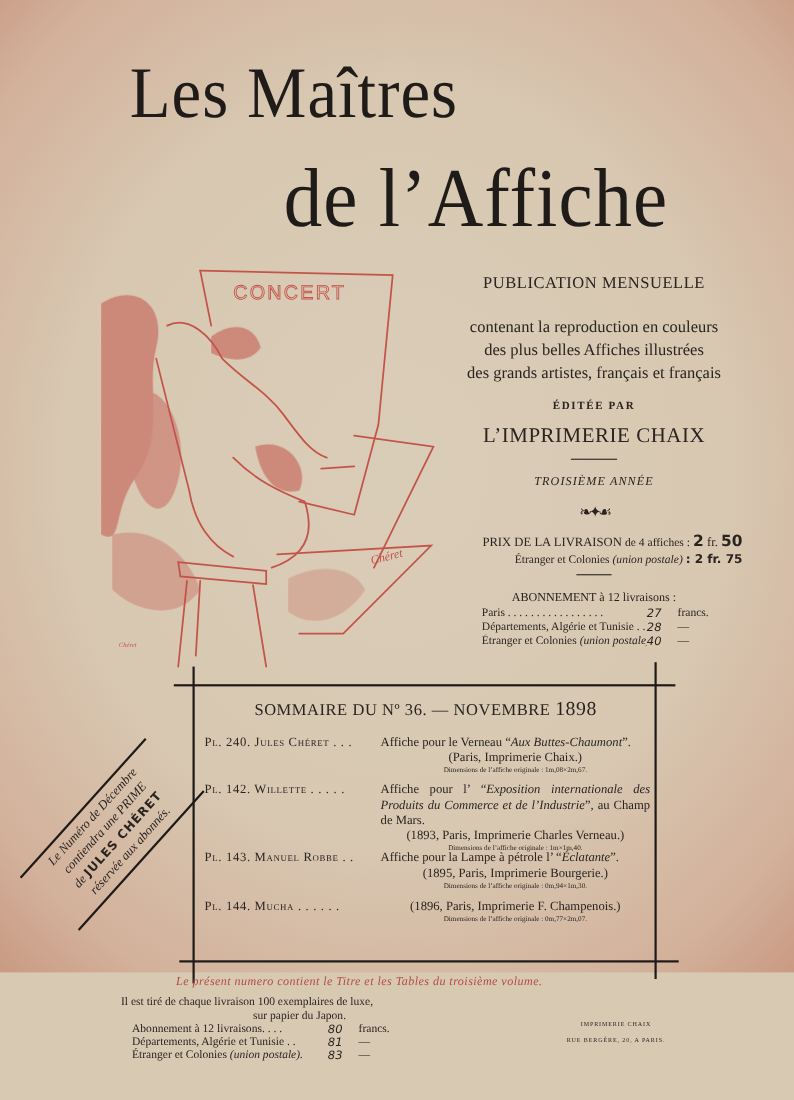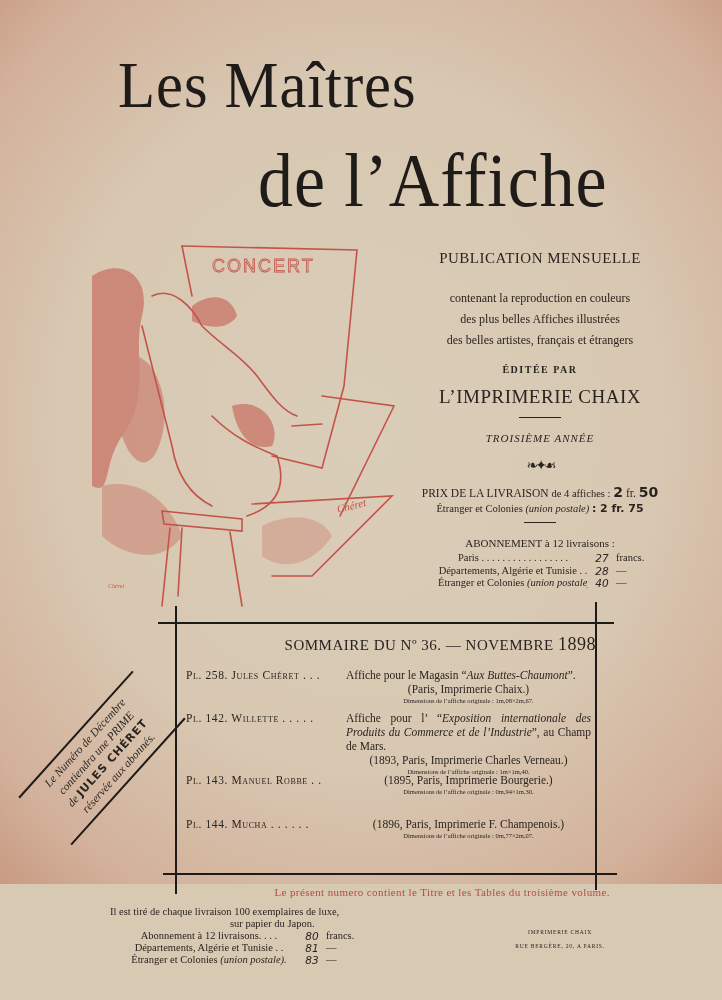--- a/index.html
+++ b/index.html
@@ -21,50 +21,50 @@
     font-weight: normal; line-height: 1;
   }
   .title2 {
     left: 258px; top: 142px; font-size: 76px; letter-spacing: 1px;
     transform: scaleX(0.92); transform-origin: left top; color: #1f1b18;
     line-height: 1;
   }
   .illus { left: 82px; top: 236px; width: 318px; height: 380px; }
   .right-col { left: 405px; width: 270px; text-align: center; }
   .pub { top: 250px; font-size: 15px; letter-spacing: 0.5px; }
-  .desc { top: 288px; font-size: 12px; line-height: 21px; }
+  .desc { top: 288px; font-size: 15px; line-height: 21px; }
   .editee { top: 364px; font-size: 10px; letter-spacing: 1.5px; font-weight: bold; }
   .chaix { top: 386px; font-size: 19px; letter-spacing: 0.5px; }
   .rule { height: 1px; background: #2a2420; }
   .annee { top: 432px; font-size: 11px; font-style: italic; letter-spacing: 1px; }
   .orn { top: 457px; font-size: 14px; letter-spacing: -3px; }
-  .prix { left: 405px; width: 270px; top: 485px; text-align: center; font-size: 11.5px; line-height: 15px; }
+  .prix { left: 405px; width: 270px; top: 485px; text-align: right; font-size: 11.5px; line-height: 15px; }
   .prix .big { font-family: "DejaVu Sans", sans-serif; font-size: 14px; font-weight: bold; }
   .prix .mid { font-family: "DejaVu Sans", sans-serif; font-size: 11px; font-weight: bold; }
   .abon-h { left: 405px; width: 270px; top: 537px; text-align: center; font-size: 11px; }
   .abon { left: 438px; top: 552px; font-size: 10.5px; line-height: 12.5px; width: 220px; }
-  .abon .row, .luxe .row { display: flex; text-align: center; }
+  .abon .row, .luxe .row { display: flex; }
   .abon .lbl { width: 150px; white-space: nowrap; overflow: hidden; }
   .abon .num, .luxe .num { font-family: "DejaVu Sans", sans-serif; font-size: 10.5px; width: 28px; font-style: italic; }
   .frame-line { background: #1e1a17; position: absolute; }
   .sommaire {
-    left: 178px; width: 418px; top: 634px; text-align: right; font-size: 15px;
+    left: 178px; width: 418px; top: 634px; text-align: center; font-size: 15px;
     font-variant: small-caps; letter-spacing: 0.5px;
   }
   .sommaire .yr { font-size: 18px; }
   .entry { left: 186px; width: 405px; font-size: 11.5px; line-height: 14px; }
   .entry .pl { position: absolute; left: 0; top: 0; width: 158px; white-space: nowrap; font-variant: small-caps; letter-spacing: 0.6px; }
   .entry .desc2 { position: absolute; left: 160px; width: 245px; text-align: justify; }
   .entry .sub { text-align: center; }
   .entry .dims { text-align: center; font-size: 6.5px; line-height: 10px; }
   .diag { left: -8px; top: 722px; width: 220px; transform: rotate(-48deg); transform-origin: center; text-align: center; }
   .diag .line { height: 2px; background: #1e1a17; margin: 0 auto; width: 170px; }
   .diag .txt { font-style: italic; font-size: 11.5px; line-height: 15px; padding: 4px 0; }
   .diag .cheret { font-style: normal; font-family: "DejaVu Sans", sans-serif; font-weight: bold; font-size: 11px; letter-spacing: 1px; }
-  .note { left: 160px; width: 450px; top: 886px; text-align: right; font-size: 11px; color: #b54a45; letter-spacing: 0.4px; }
+  .note { left: 160px; width: 450px; top: 886px; text-align: left; font-style: italic; font-size: 11px; color: #b54a45; letter-spacing: 0.4px; }
   .luxe { left: 110px; top: 906px; font-size: 10.5px; line-height: 12px; }
   .luxe .lbl { width: 178px; white-space: nowrap; }
   .imp { left: 490px; width: 140px; top: 925px; text-align: center; font-size: 5.5px; letter-spacing: 0.8px; line-height: 14px; }
 </style>
 </head>
 <body>
 
 <div class="page">
 
   <div class="abs title1">Les Maîtres</div>
@@ -103,21 +103,21 @@
       <text x="130" y="36" font-family="Liberation Sans, sans-serif" font-size="18" fill="none" stroke="#c4544a" stroke-width="0.8" letter-spacing="2">CONCERT</text>
       <text x="256" y="277" font-family="Liberation Serif, serif" font-style="italic" font-size="11" fill="#c4544a" transform="rotate(-14 256 277)">Chéret</text>
       <text x="26" y="352" font-family="Liberation Serif, serif" font-style="italic" font-size="6" fill="#c4544a">Chéret</text>
     </svg>
   </div>
 
   <div class="abs right-col pub">PUBLICATION MENSUELLE</div>
   <div class="abs right-col desc">
     <div>contenant la reproduction en couleurs</div>
     <div>des plus belles Affiches illustrées</div>
-    <div>des belles artistes, français et étrangers</div>
+    <div>des grands artistes, français et français</div>
   </div>
   <div class="abs right-col editee">ÉDITÉE PAR</div>
   <div class="abs right-col chaix">L’IMPRIMERIE CHAIX</div>
   <div class="abs rule" style="left:519px; top:417px; width:42px;"></div>
   <div class="abs right-col annee">TROISIÈME ANNÉE</div>
   <div class="abs right-col orn">❧✦☙</div>
 
   <div class="abs prix">
     <div>
       <span>PRIX DE LA LIVRAISON</span>
@@ -157,40 +157,41 @@
   <div class="frame-line" style="left:175px; top:606px; width:2px; height:288px;"></div>
   <div class="frame-line" style="left:595px; top:602px; width:2px; height:288px;"></div>
   <div class="frame-line" style="left:163px; top:873px; width:454px; height:2px;"></div>
 
   <div class="abs sommaire">
     <span>SOMMAIRE DU Nº 36. — NOVEMBRE</span>
     <span class="yr">1898</span>
   </div>
 
   <div class="abs entry" style="top:668px;">
-    <div class="pl">Pl. 258. Jules Chéret . . .</div>
-    <div class="desc2">
-      <div><span>Affiche pour le Magasin “</span><i>Aux Buttes-Chaumont</i><span>”.</span></div>
+    <div class="pl">Pl. 240. Jules Chéret . . .</div>
+    <div class="desc2">
+      <div><span>Affiche pour le Verneau “</span><i>Aux Buttes-Chaumont</i><span>”.</span></div>
       <div class="sub">(Paris, Imprimerie Chaix.)</div>
       <div class="dims">Dimensions de l’affiche originale : 1m,08×2m,67.</div>
     </div>
   </div>
 
   <div class="abs entry" style="top:711px;">
     <div class="pl">Pl. 142. Willette . . . . .</div>
     <div class="desc2">
       <div><span>Affiche pour l’ “</span><i>Exposition internationale des Produits du Commerce et de l’Industrie</i><span>”, au Champ de Mars.</span></div>
       <div class="sub">(1893, Paris, Imprimerie Charles Verneau.)</div>
       <div class="dims">Dimensions de l’affiche originale : 1m×1m,40.</div>
     </div>
   </div>
 
   <div class="abs entry" style="top:773px;">
     <div class="pl">Pl. 143. Manuel Robbe . .</div>
     <div class="desc2">
+      <div><span>Affiche pour la Lampe à pétrole l’ “</span><i>Éclatante</i><span>”.</span></div>
       <div class="sub">(1895, Paris, Imprimerie Bourgerie.)</div>
       <div class="dims">Dimensions de l’affiche originale : 0m,94×1m,30.</div>
     </div>
   </div>
 
   <div class="abs entry" style="top:817px;">
     <div class="pl">Pl. 144. Mucha . . . . . .</div>
     <div class="desc2">
       <div class="sub">(1896, Paris, Imprimerie F. Champenois.)</div>
       <div class="dims">Dimensions de l’affiche originale : 0m,77×2m,07.</div>

